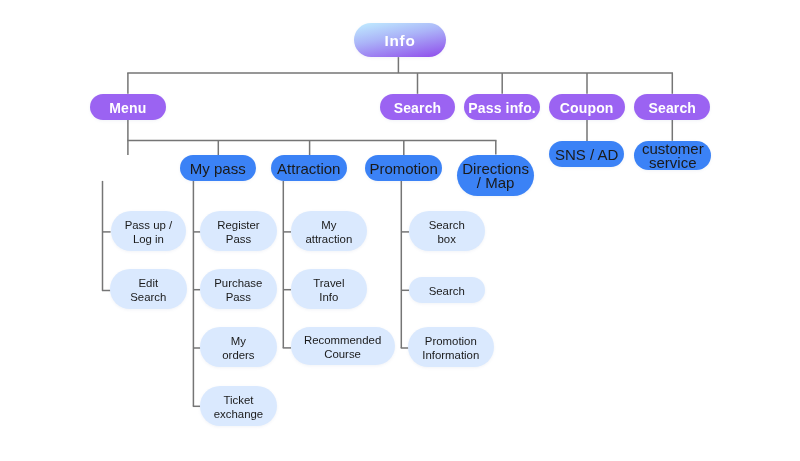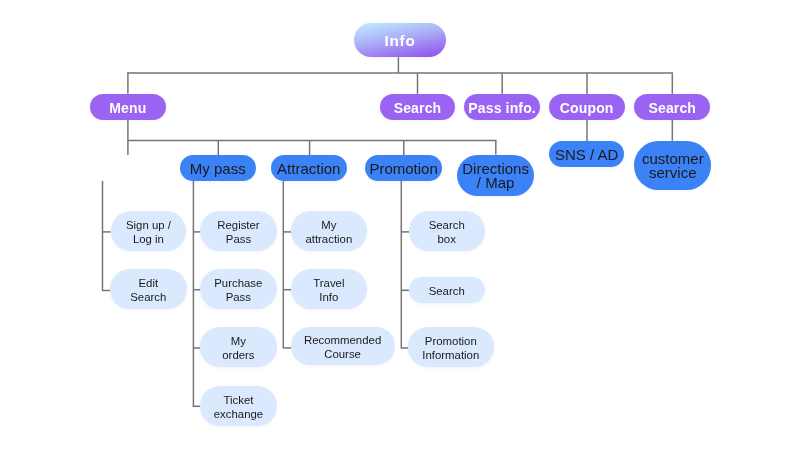--- a/index.html
+++ b/index.html
@@ -112,26 +112,26 @@
   <div class="node n-l3" style="left:365.1px;top:154.8px;width:77.0px;height:26.1px;">
     <span class="lbl">Promotion</span>
   </div>
   <div class="node n-l3" style="left:456.8px;top:154.5px;width:77.6px;height:41.0px;">
     <span class="lbl">Directions
 / Map</span>
   </div>
   <div class="node n-l3" style="left:548.8px;top:141.4px;width:75.6px;height:25.8px;">
     <span class="lbl">SNS / AD</span>
   </div>
-  <div class="node n-l3" style="left:634.3px;top:140.7px;width:77.0px;height:49px;">
+  <div class="node n-l3" style="left:634.3px;top:140.7px;width:77.0px;height:29px;">
     <span class="lbl">customer
 service</span>
   </div>
   <div class="node n-l4" style="left:110.5px;top:211.2px;width:75.9px;height:39.8px;">
-    <span class="lbl">Sign up /
+    <span class="lbl">Pass up /
 Log in</span>
   </div>
   <div class="node n-l4" style="left:109.8px;top:268.8px;width:77.0px;height:40.7px;">
     <span class="lbl">Edit
 Search</span>
   </div>
   <div class="node n-l4" style="left:200.3px;top:211.2px;width:76.3px;height:39.8px;">
     <span class="lbl">Register
 Pass</span>
   </div>

